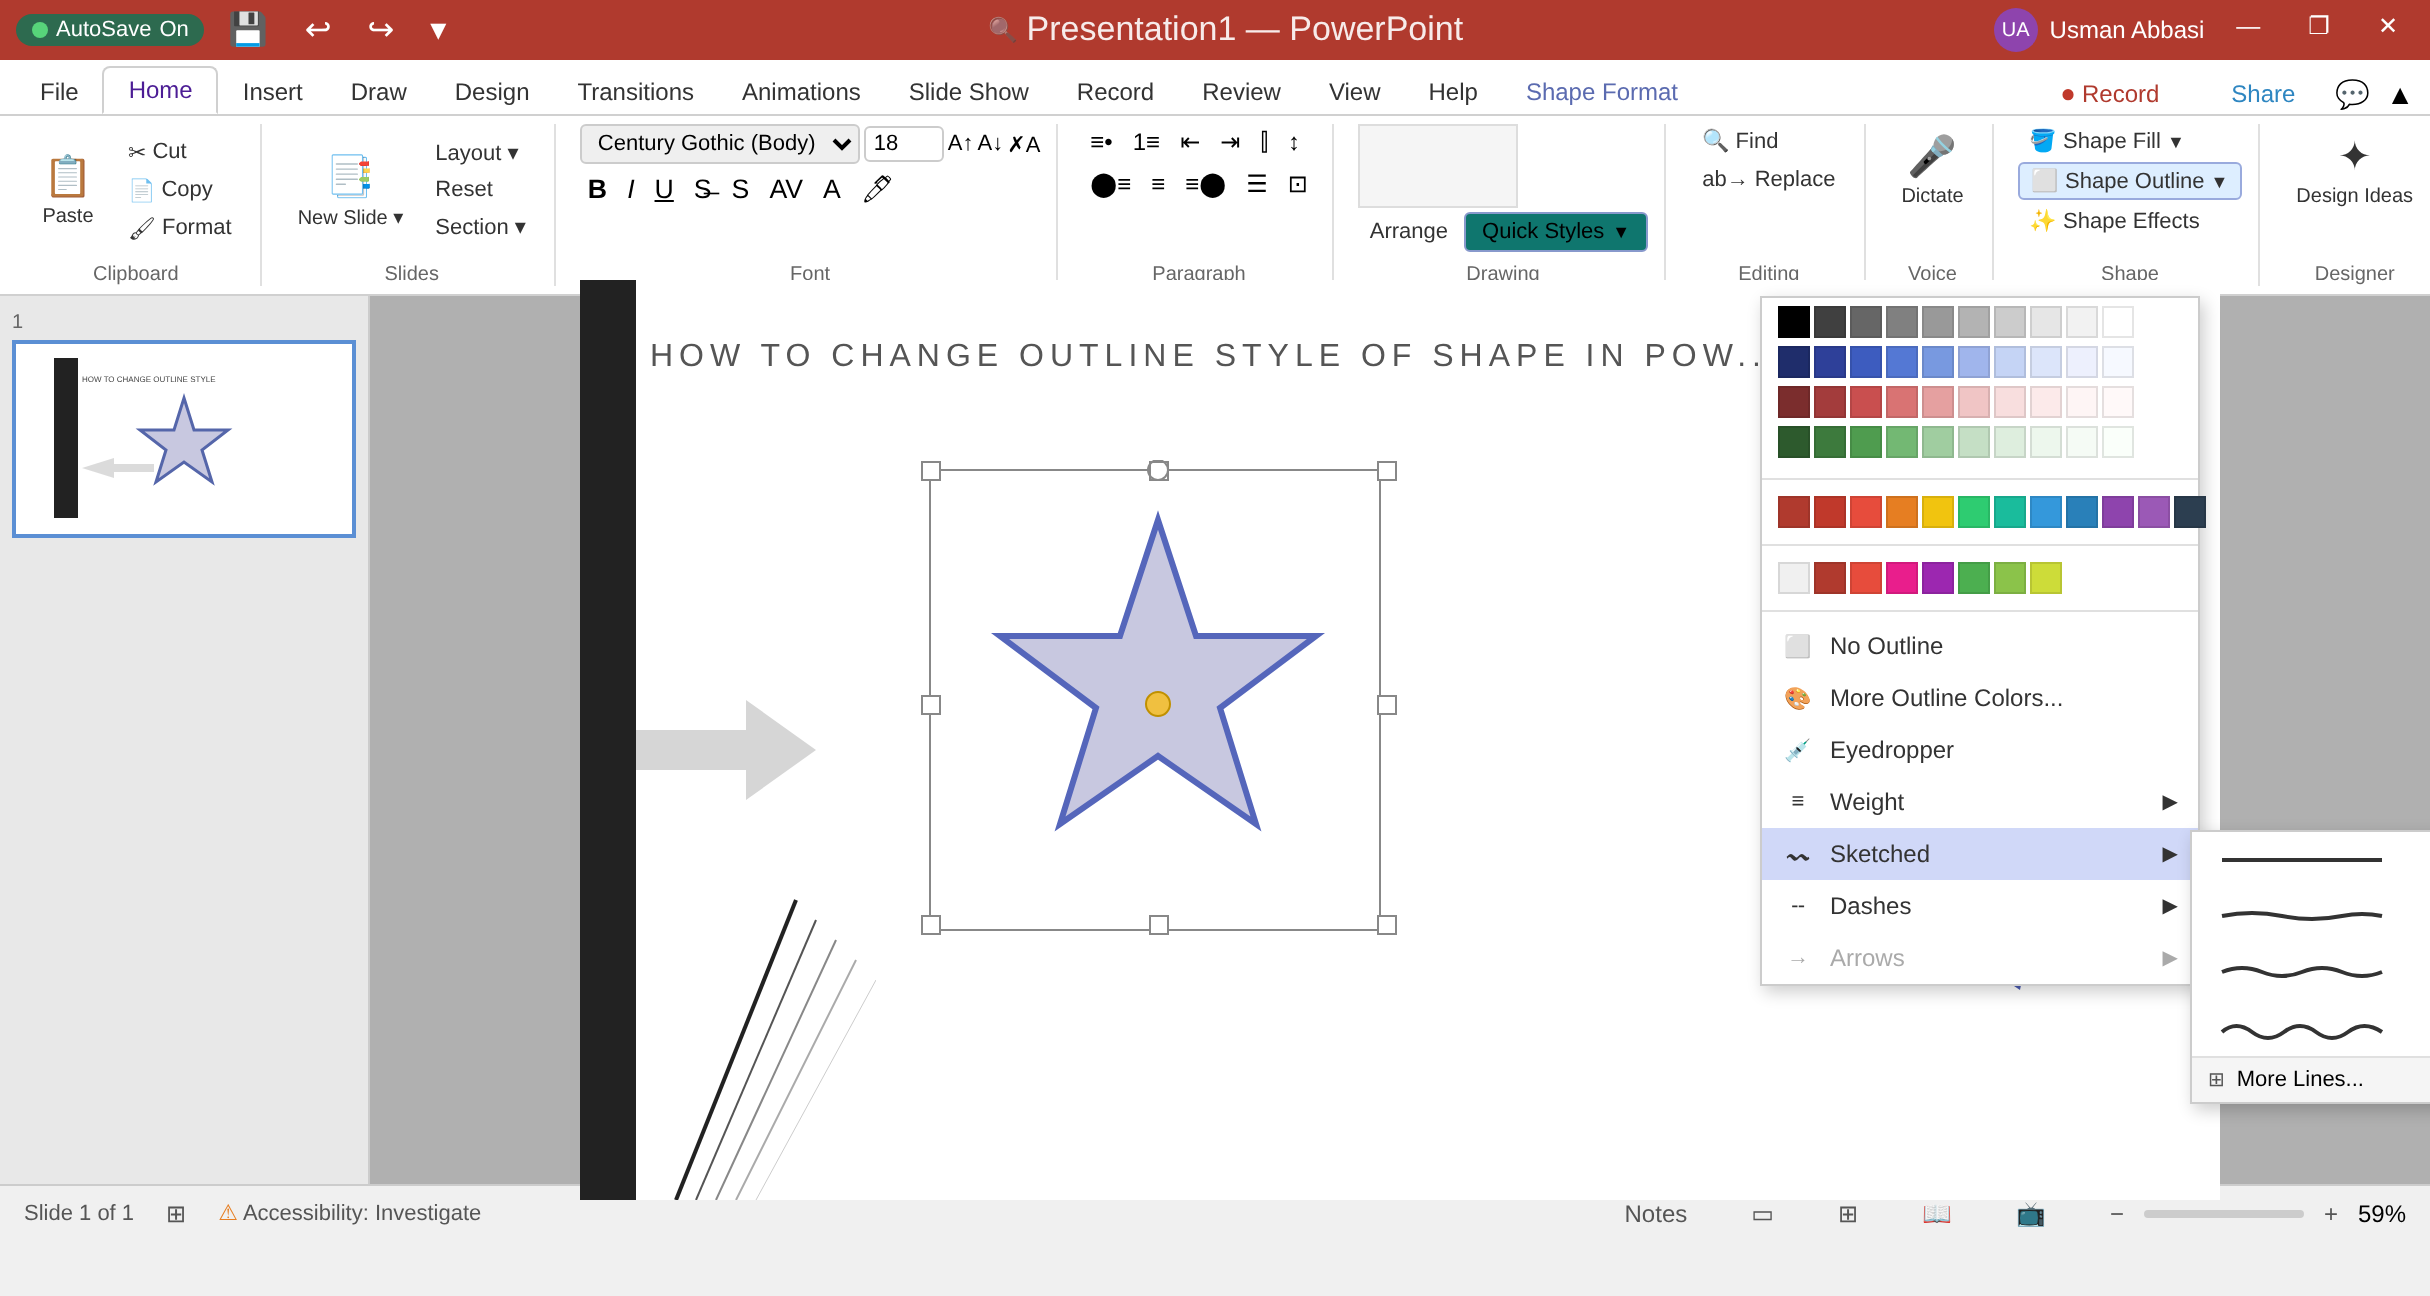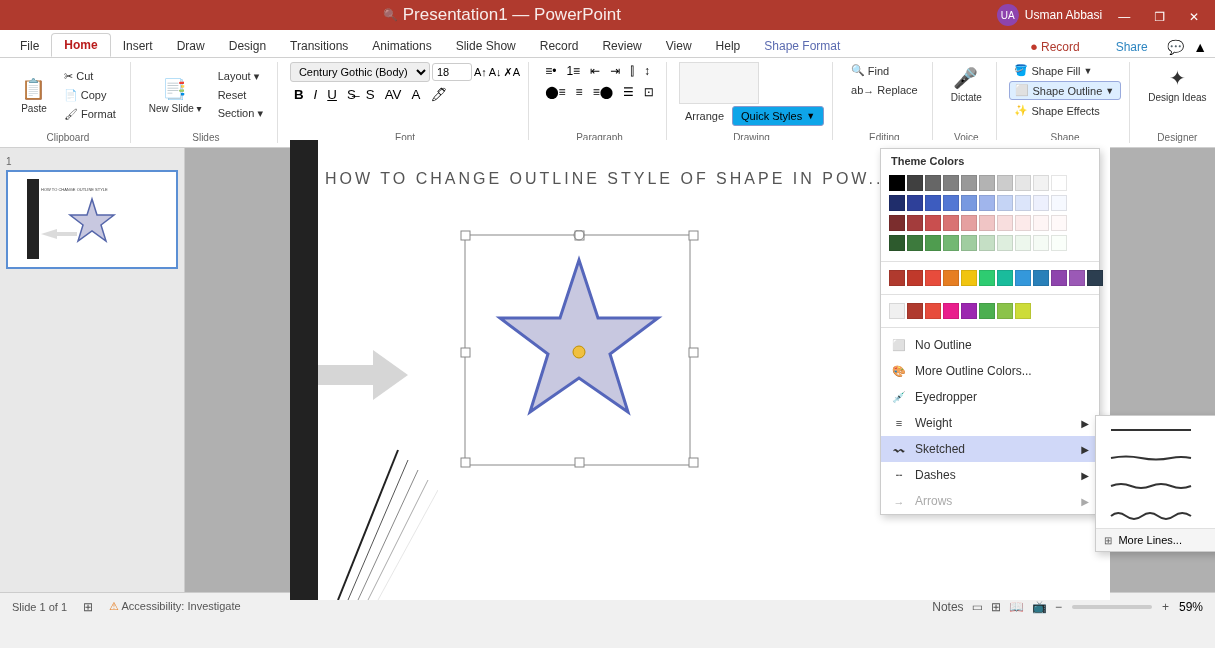--- a/index.html
+++ b/index.html
@@ -4,21 +4,21 @@
   <style>
     * { box-sizing: border-box; margin: 0; padding: 0; }
     body { font-family: 'Segoe UI', Arial, sans-serif; font-size: 12px; background: #f0f0f0; overflow: hidden; width: 1215px; height: 648px; }
 
     
     #title-bar {
       height: 30px; background: #b03a2e; display: flex; align-items: center; justify-content: space-between; padding: 0 8px; color: white;
     }
     #title-bar-left { display: flex; align-items: center; gap: 6px; }
     #title-bar-center { display: flex; align-items: center; gap: 4px; flex: 1; justify-content: center; }
-    #title-bar-right { display: flex; align-items: flex-end; gap: 8px; }
+    #title-bar-right { display: flex; align-items: flex-start; gap: 8px; }
     .autosave-pill { background: #2d6a4f; color: white; border-radius: 10px; padding: 2px 8px; font-size: 11px; display: flex; align-items: center; gap: 4px; }
     .autosave-dot { width: 8px; height: 8px; background: #57d47a; border-radius: 50%; }
     .title-btn { background: none; border: none; color: white; font-size: 16px; cursor: pointer; padding: 2px 6px; }
     .window-btn { background: none; border: none; color: white; font-size: 12px; cursor: pointer; padding: 2px 8px; }
     #search-bar { background: #d65d52; border: none; border-radius: 4px; padding: 3px 10px; color: white; width: 220px; font-size: 12px; }
     #search-bar::placeholder { color: rgba(255,255,255,0.7); }
     .user-info { display: flex; align-items: center; gap: 6px; font-size: 12px; }
     .user-avatar { width: 22px; height: 22px; border-radius: 50%; background: #8e44ad; display: flex; align-items: center; justify-content: center; font-size: 10px; color: white; }
     .record-btn { background: white; color: #b03a2e; border-radius: 15px; padding: 3px 12px; font-size: 12px; cursor: pointer; border: none; display: flex; align-items: center; gap: 4px; margin-left: 4px; }
     .share-btn { background: white; color: #2e86c1; border-radius: 15px; padding: 3px 12px; font-size: 12px; cursor: pointer; border: none; margin-left: 4px; }
@@ -30,46 +30,46 @@
     .ribbon-group { display: flex; flex-direction: column; align-items: center; border-right: 1px solid #e0e0e0; padding: 0 8px; min-width: fit-content; }
     .ribbon-group-label { font-size: 10px; color: #666; margin-top: auto; padding-top: 4px; }
     .ribbon-group-items { display: flex; align-items: center; gap: 4px; flex: 1; }
     .ribbon-btn { display: flex; flex-direction: column; align-items: center; justify-content: center; gap: 2px; padding: 4px 6px; border-radius: 4px; cursor: pointer; border: none; background: none; font-size: 10px; color: #333; min-width: 40px; }
     .ribbon-icon { font-size: 20px; }
     .ribbon-col { display: flex; flex-direction: column; gap: 2px; }
     .ribbon-row { display: flex; gap: 2px; align-items: center; }
     .ribbon-small-btn { padding: 2px 6px; border-radius: 3px; cursor: pointer; border: none; background: none; font-size: 11px; color: #333; display: flex; align-items: center; gap: 3px; white-space: nowrap; }
     .font-select { width: 140px; border: 1px solid #ccc; border-radius: 3px; padding: 2px 4px; font-size: 11px; }
     .font-size { width: 40px; border: 1px solid #ccc; border-radius: 3px; padding: 2px 4px; font-size: 11px; }
-    .shape-outline-btn { background: #0ea5e9; border: 1px solid #8899cc; border-radius: 3px; padding: 3px 8px; font-size: 11px; cursor: pointer; display: flex; align-items: center; gap: 4px; }
+    .shape-outline-btn { background: #0f766e; border: 1px solid #8899cc; border-radius: 3px; padding: 3px 8px; font-size: 11px; cursor: pointer; display: flex; align-items: center; gap: 4px; }
     .dropdown-arrow { font-size: 9px; }
 
     
     #ribbon-tabs { height: 28px; background: white; display: flex; align-items: flex-end; padding: 0 8px; border-bottom: 1px solid #d0d0d0; }
     .ribbon-tab { padding: 4px 12px; font-size: 12px; cursor: pointer; color: #333; border-radius: 4px 4px 0 0; }
-    .ribbon-tab.active { background: white; color: #b91c1c; border: 1px solid #d0d0d0; border-bottom: 1px solid white; font-weight: 700; }
+    .ribbon-tab.active { background: white; color: #4c1d95; border: 1px solid #d0d0d0; border-bottom: 1px solid white; font-weight: 400; }
     .ribbon-tab.shape-format { color: #5b6bb0; font-weight: 500; }
 
     
     #main { display: flex; height: calc(648px - 30px - 28px - 90px - 28px - 28px); }
 
     
     #slide-panel { width: 185px; background: #e8e8e8; border-right: 1px solid #ccc; padding: 8px 6px; overflow-y: auto; }
     .slide-thumb { border: 2px solid #5b8fd4; background: white; cursor: pointer; margin-bottom: 6px; }
     .slide-thumb-inner { width: 100%; aspect-ratio: 16/9; background: white; display: flex; align-items: center; justify-content: center; position: relative; overflow: hidden; }
     .slide-num { font-size: 10px; color: #666; margin-bottom: 3px; }
 
     
     #canvas-area { flex: 1; background: #b0b0b0; display: flex; align-items: center; justify-content: center; position: relative; }
     #slide-canvas { width: 820px; height: 460px; background: white; position: relative; overflow: hidden; }
 
     
     #status-bar { height: 28px; background: #f0f0f0; border-top: 1px solid #ccc; display: flex; align-items: center; padding: 0 12px; justify-content: space-between; }
     #status-left { display: flex; align-items: center; gap: 12px; font-size: 11px; color: #555; }
-    #status-right { display: flex; align-items: center; gap: 0; }
+    #status-right { display: flex; align-items: center; gap: 24px; }
     .status-btn { background: none; border: none; cursor: pointer; padding: 2px 4px; font-size: 12px; color: #555; }
     .zoom-slider { width: 80px; height: 4px; background: #ccc; border-radius: 2px; }
 
     
     #shape-outline-dropdown { position: absolute; top: 148px; left: 880px; width: 220px; background: white; border: 1px solid #ccc; box-shadow: 2px 3px 8px rgba(0,0,0,0.2); z-index: 100; }
     .dropdown-section-title { padding: 6px 10px 4px; font-size: 11px; font-weight: 600; color: #333; }
     .color-grid { display: flex; flex-wrap: wrap; padding: 4px 8px; gap: 2px; }
     .color-swatch { width: 16px; height: 16px; border: 1px solid rgba(0,0,0,0.1); cursor: pointer; }
     .dropdown-separator { height: 1px; background: #e0e0e0; margin: 4px 0; }
     .dropdown-item { display: flex; align-items: center; gap: 8px; padding: 5px 10px; font-size: 12px; color: #333; cursor: pointer; }
@@ -86,20 +86,31 @@
     
     .star-container { position: absolute; left: 170px; top: 90px; width: 240px; height: 245px; }
 
     
     .overlay-6 { position: absolute; right: 40px; top: 220px; font-size: 80px; font-weight: 900; color: #4a5ab0; opacity: 0.85; }
   </style>
 </head>
 <body>
 
 <div id="title-bar">
+  <div id="title-bar-left">
+    <div class="autosave-pill">
+      <div class="autosave-dot"></div>
+      <span>AutoSave</span>
+      <span>On</span>
+    </div>
+    <button class="title-btn">💾</button>
+    <button class="title-btn">↩</button>
+    <button class="title-btn">↪</button>
+    <button class="title-btn">▾</button>
+  </div>
   <div id="title-bar-center">
     <span style="color:rgba(255,255,255,0.5); font-size:12px;">🔍</span>
     <span style="font-size:17px; color:rgba(255,255,255,0.9);">Presentation1 — PowerPoint</span>
   </div>
   <div id="title-bar-right">
     <div class="user-info">
       <div class="user-avatar">UA</div>
       <span>Usman Abbasi</span>
     </div>
     <button class="window-btn">—</button>
@@ -348,21 +359,20 @@
       <svg style="position:absolute;right:55px;top:300px;width:80px;height:60px;" viewBox="0 0 80 60">
         <path d="M 60 10 Q 20 30 30 50" stroke="#4a5ab0" stroke-width="5" fill="none" stroke-linecap="round"></path>
         <polygon points="20,45 35,55 38,40" fill="#4a5ab0"></polygon>
       </svg>
     </div>
   </div>
 </div>
 
 <div id="shape-outline-dropdown">
 
-  <div class="dropdown-section-title">Theme Colors</div>
   <div class="color-grid" id="theme-colors-grid">
   <div style="display: flex; gap: 2px; margin-bottom: 2px;">
         <div class="color-swatch" style="background: rgb(0, 0, 0);"></div>
         <div class="color-swatch" style="background: rgb(64, 64, 64);"></div>
         <div class="color-swatch" style="background: rgb(102, 102, 102);"></div>
         <div class="color-swatch" style="background: rgb(128, 128, 128);"></div>
         <div class="color-swatch" style="background: rgb(153, 153, 153);"></div>
         <div class="color-swatch" style="background: rgb(179, 179, 179);"></div>
         <div class="color-swatch" style="background: rgb(204, 204, 204);"></div>
         <div class="color-swatch" style="background: rgb(230, 230, 230);"></div>

